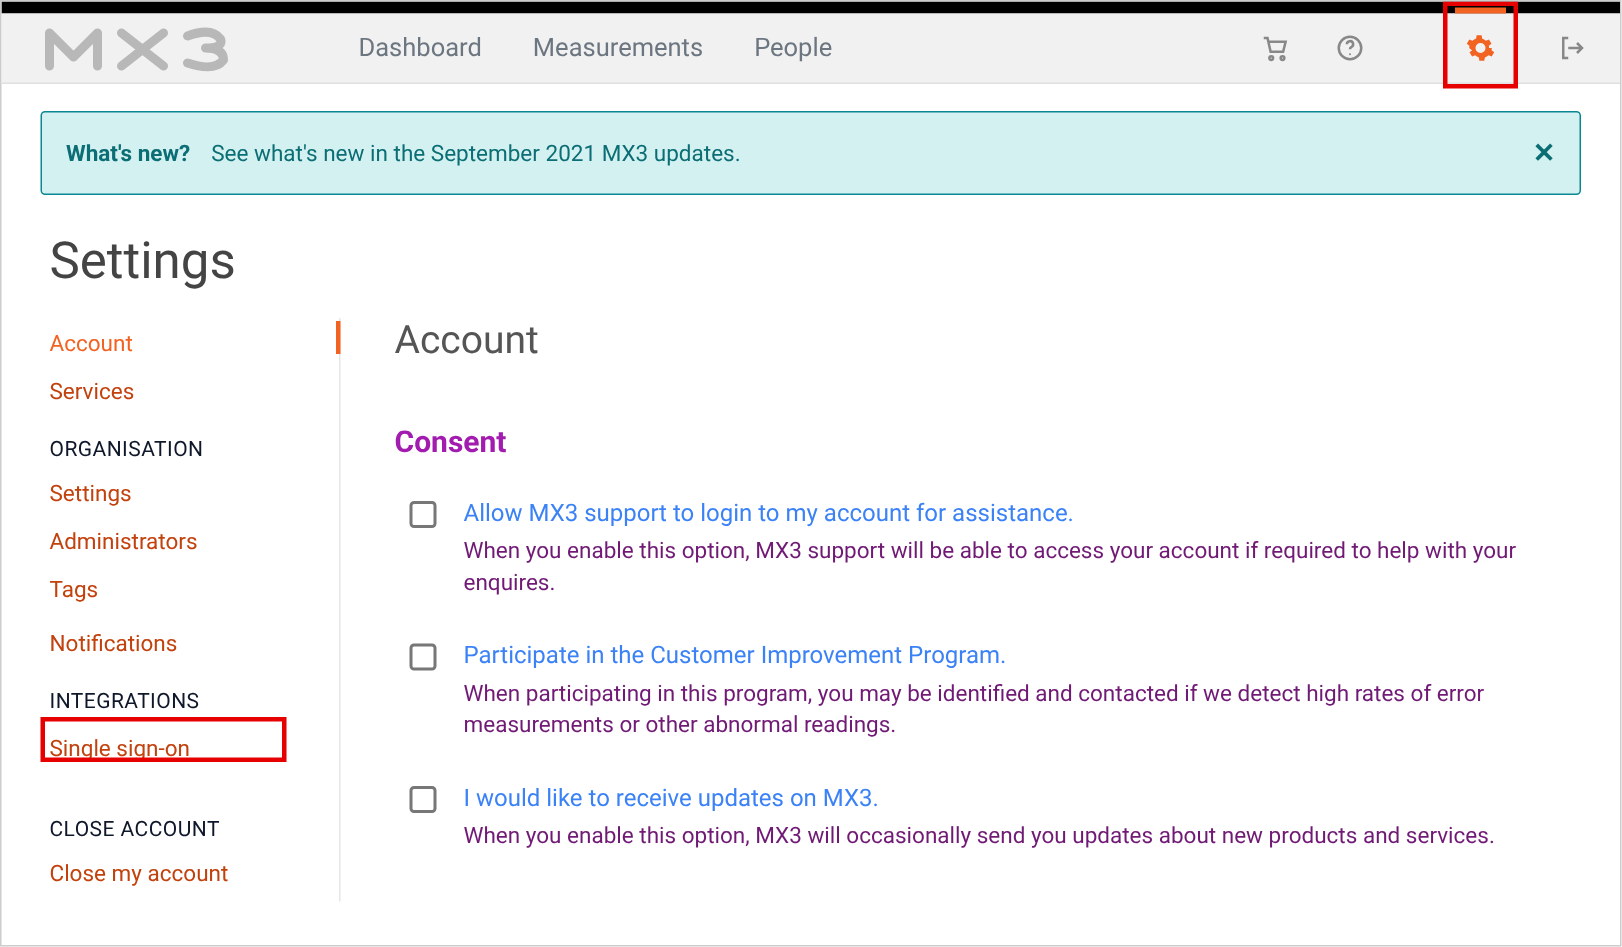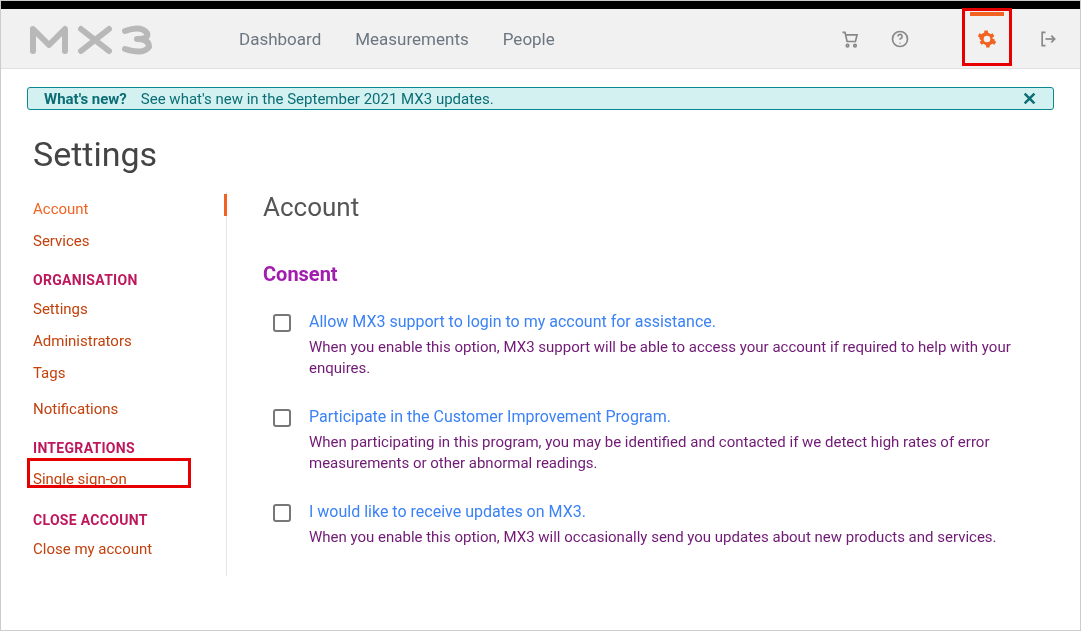--- a/index.html
+++ b/index.html
@@ -9,21 +9,21 @@
     color: #333;
     width: 1081px;
     height: 631px;
     overflow: hidden;
     border: 1px solid #ccc;
   }
   .black-bar { background:#000; height:8px; width:100%; }
   .topbar {
     display:flex;
     align-items:center;
-    height:60px;
+    height:47px;
     background:#f1f1f1;
     border-bottom:1px solid #e0e0e0;
     padding:0 20px 0 28px;
   }
   .logo {
     display:flex; align-items:center; height:100%;
     margin-right:40px;
   }
   .logo svg { display:block; }
   .nav { display:flex; gap:34px; }
@@ -44,21 +44,21 @@
   }
   .red-box {
     position:absolute; top:-4px; left:-2px; width:50px; height:58px;
     border:3px solid #e60000; pointer-events:none;
   }
   .banner {
     margin:18px 26px 0 26px;
     background:#d4f1f2;
     border:1px solid #0a8891;
     border-radius:3px;
-    padding:0 16px;
+    padding:16px 16px;
     display:flex; align-items:center;
     color:#0b6e74;
     font-size:15px;
     justify-content:flex-end;
   }
   .banner .label { font-weight:700; margin-right:14px; }
   .banner .close { margin-left:auto; color:#0b6e74; font-weight:700; font-size:18px; cursor:pointer; }
   .page-title {
     font-size:34px; font-weight:400; color:#444;
     margin:24px 0 18px 32px;
@@ -73,21 +73,21 @@
   }
   .sidebar .item {
     display:block; padding:4px 0; margin-bottom:6px;
     color:#c2410c; text-decoration:none; cursor:pointer;
   }
   .sidebar .item.active { color:#f26322; position:relative; }
   .sidebar .item.active::after {
     content:""; position:absolute; right:-11px; top:-2px; width:3px; height:22px; background:#f26322;
   }
   .sidebar .section-head {
-    font-weight:700; font-size:14px; color:#be185d;
+    font-weight:400; font-size:14px; color:#0f172a;
     letter-spacing:.3px; margin:18px 0 8px 0;
   }
   .sso-wrap { position:relative; display:inline-block; padding:2px 6px 2px 0; }
   .sso-wrap .box {
     position:absolute; left:-6px; top:-6px; width:164px; height:30px;
     border:3px solid #e60000; pointer-events:none;
   }
   .main { flex:1; padding:0 0 0 36px; }
   .main h2 { font-size:26px; font-weight:400; color:#555; margin-bottom:40px; }
   .section-title { font-size:20px; font-weight:700; color:#a21caf; margin-bottom:26px; }
@@ -169,21 +169,21 @@
     <a class="item">Services</a>
 
     <div class="section-head">ORGANISATION</div>
     <a class="item">Settings</a>
     <a class="item">Administrators</a>
     <a class="item">Tags</a>
     <a class="item" style="margin-top:10px">Notifications</a>
 
     <div class="section-head">INTEGRATIONS</div>
     <div class="sso-wrap">
-      <a class="item" style="margin-bottom:0">Single sign-on</a>
+      <a class="item" style="margin-bottom:13px">Single sign-on</a>
       <div class="box"></div>
     </div>
 
     <div class="section-head">CLOSE ACCOUNT</div>
     <a class="item">Close my account</a>
   </aside>
 
   <main class="main">
     <h2>Account</h2>
     <div class="section-title">Consent</div>

